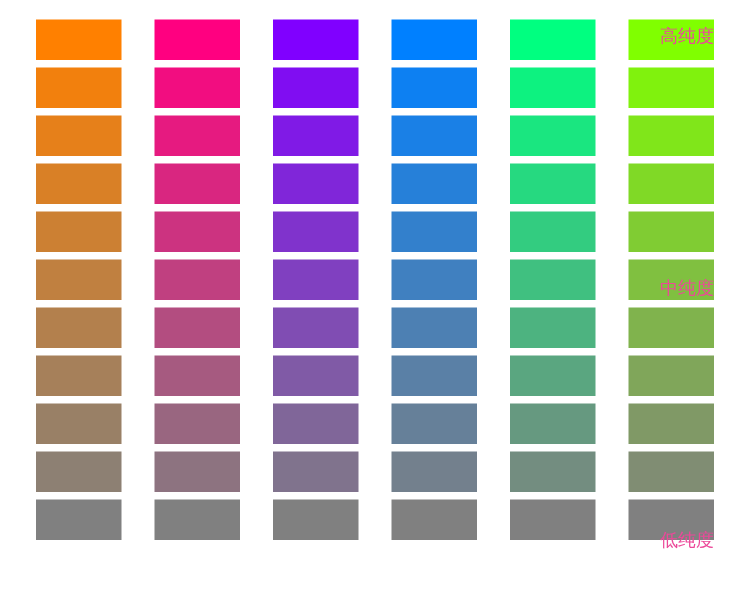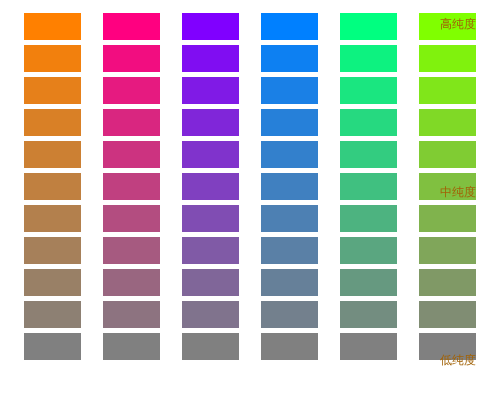--- a/index.html
+++ b/index.html
@@ -38,21 +38,21 @@
     flex: 0 0 auto;
   }
   .swatch:last-child {
     margin-right: 0;
   }
   .axis-label {
     position: absolute;
     left: 440px;
     font-size: 12px;
     line-height: 14px;
-    color: #a16207;
+    color: #ec4899;
     white-space: nowrap;
     font-family: "DejaVu Sans", "Liberation Sans", sans-serif;
   }
   .label-high   { top: 17px; }
   .label-medium { top: 185px; }
   .label-low    { top: 353px; }
 </style>
 </head>
 <body>
 

